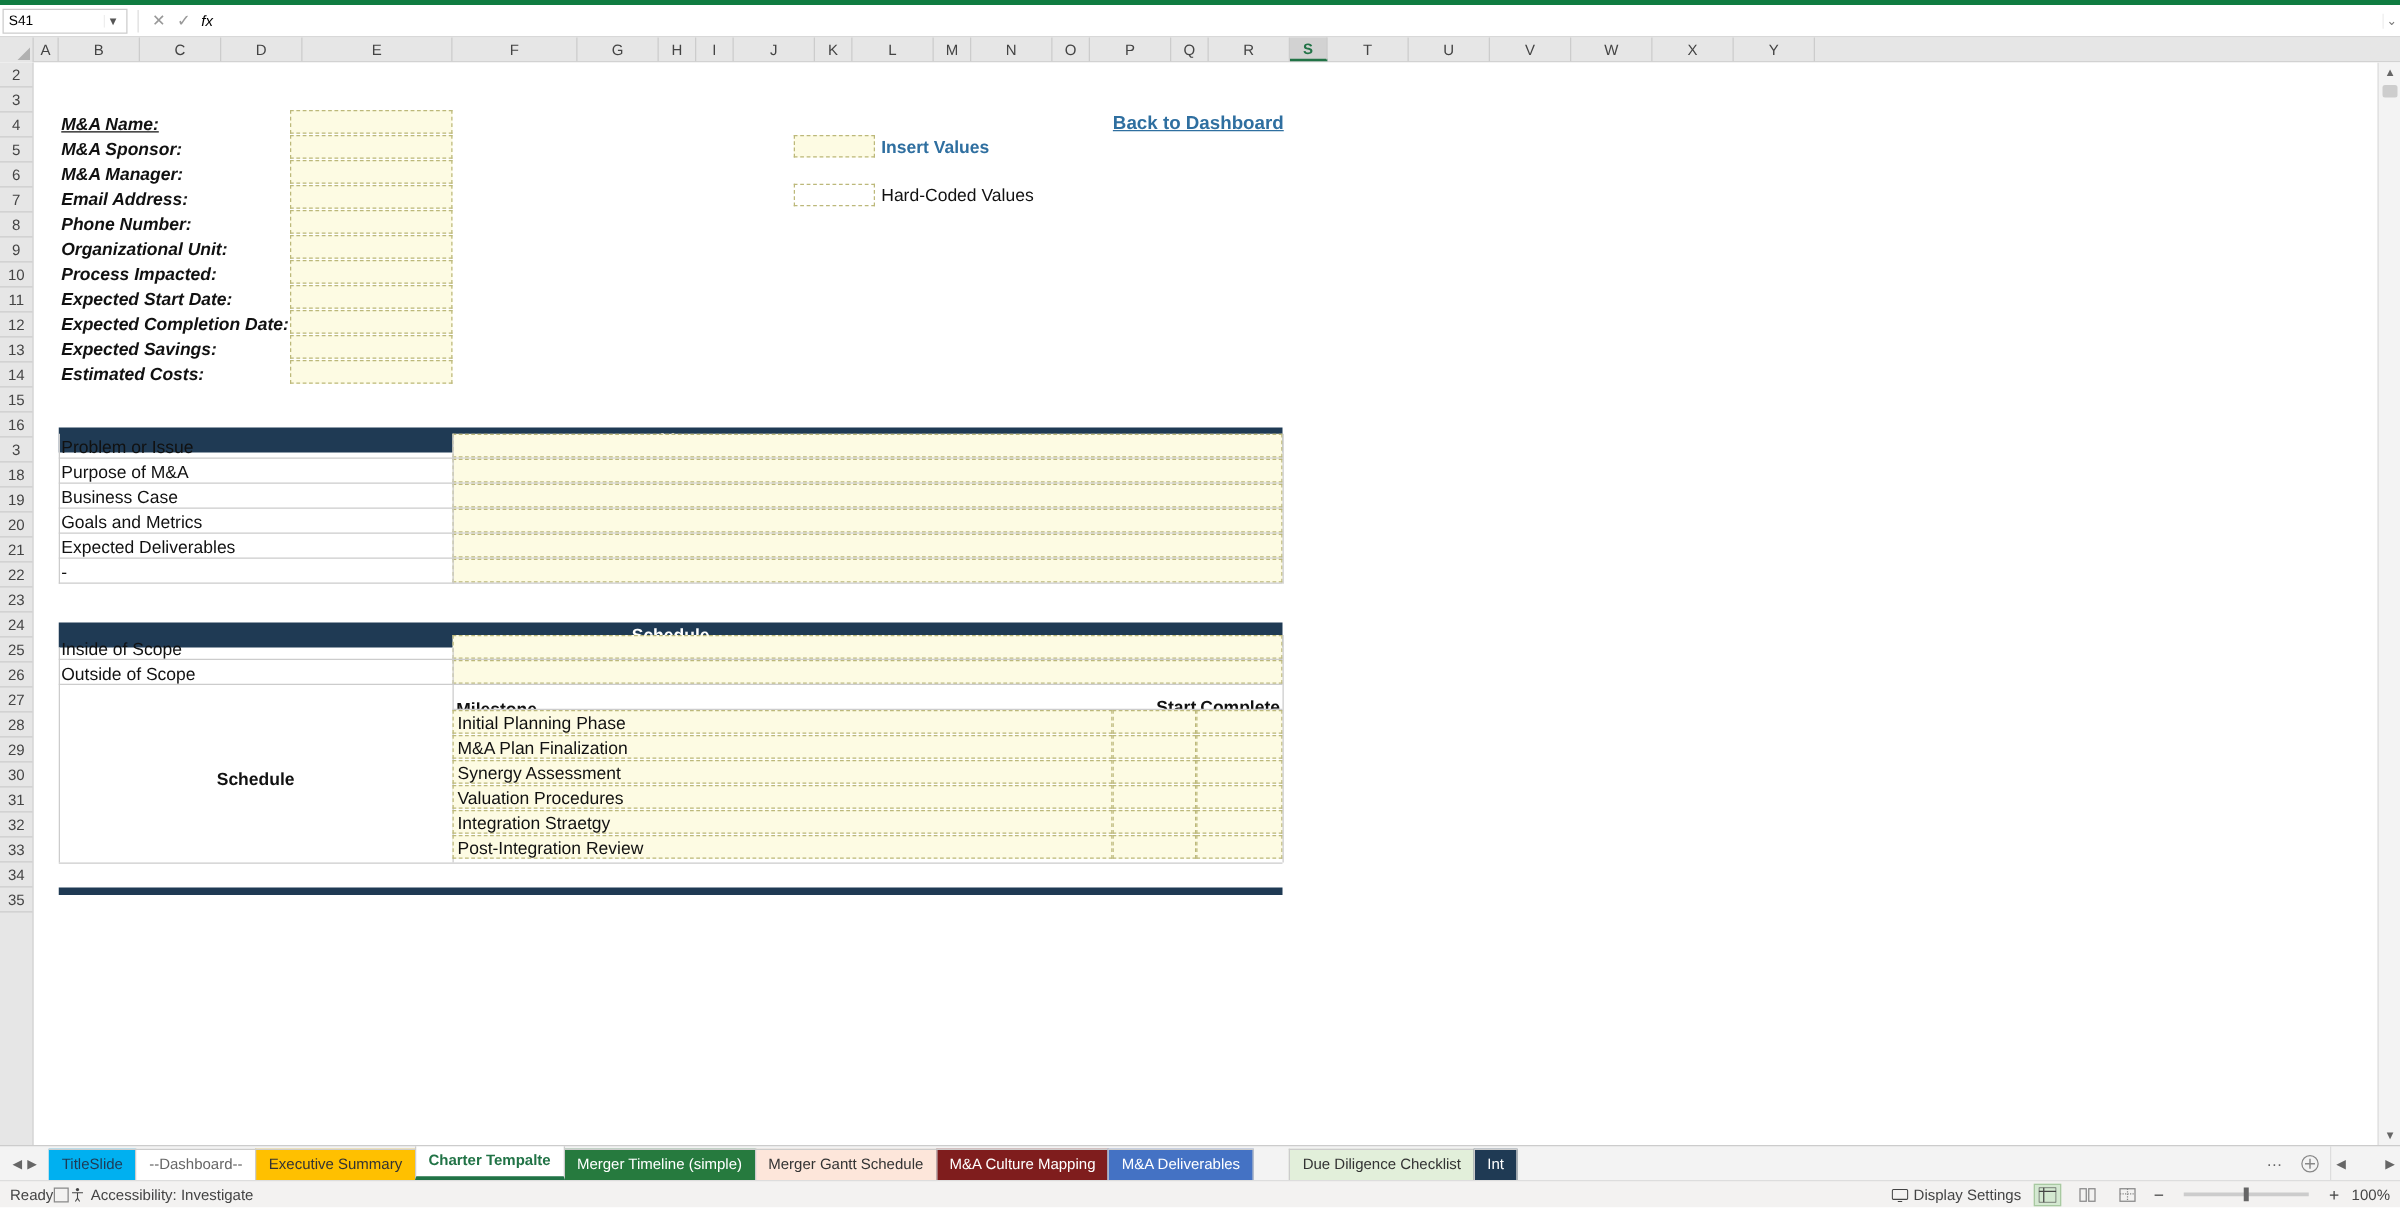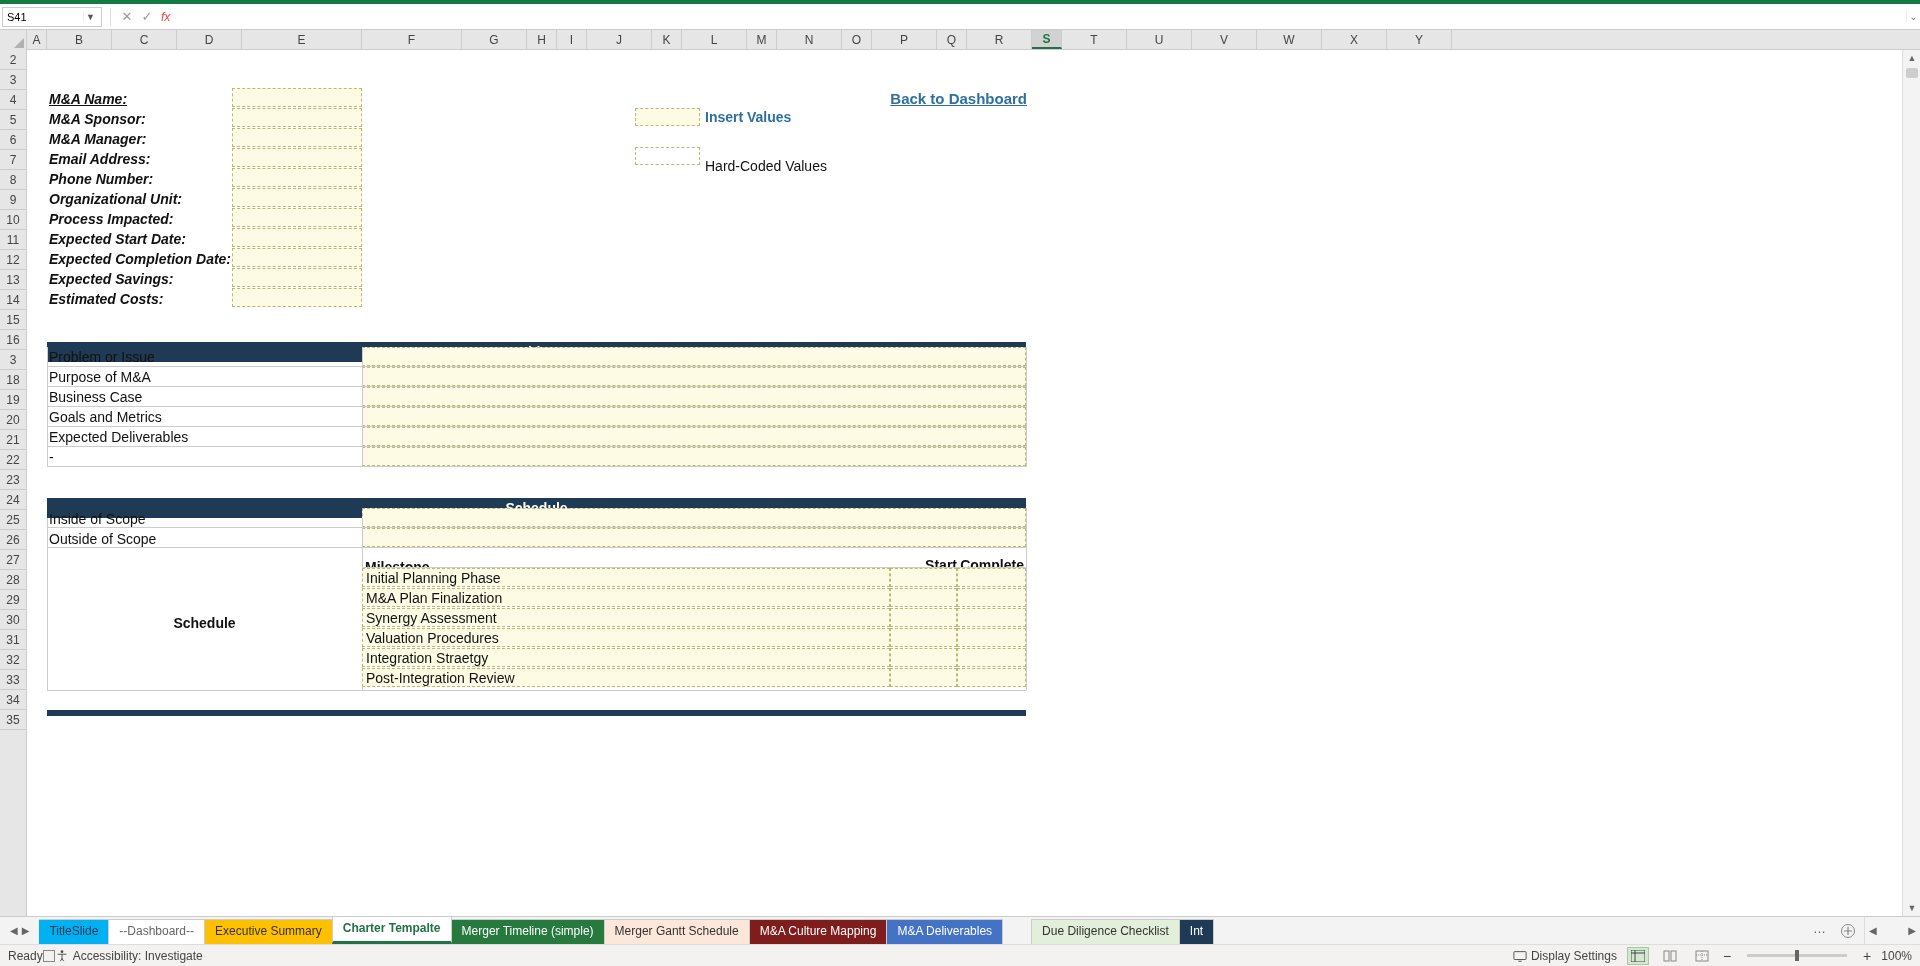--- a/index.html
+++ b/index.html
@@ -7,21 +7,21 @@
 
 
 .title-bar { height: 4px; background: #107c41; }
 
 
 .formula-bar { display: flex; align-items: center; height: 26px; border-bottom: 1px solid #ccc; background: #fff; padding-left: 2px; }
 .name-box { width: 100px; height: 20px; border: 1px solid #ccc; display: flex; align-items: center; padding: 0 4px; font-size: 11px; background: #fff; margin-right: 2px; }
 .name-box-dropdown { width: 14px; text-align: center; color: #555; font-size: 9px; border-left: 1px solid #eee; margin-left: auto; }
 .fb-sep { width: 1px; height: 18px; background: #ddd; margin: 0 6px; }
 .fb-btn { width: 20px; text-align: center; color: #999; font-size: 13px; }
-.fx-label { font-style: italic; color: #ef4444; font-size: 12px; margin-left: 4px; }
+.fx-label { font-style: italic; color: #000000; font-size: 12px; margin-left: 4px; }
 .formula-input { flex: 1; height: 20px; border: none; padding: 0 6px; margin-left: 4px; }
 .fb-expand { width: 14px; color: #777; font-size: 10px; text-align: center; border-left: 1px solid #eee; }
 
 
 .col-headers { display: flex; height: 20px; background: #e6e6e6; border-bottom: 1px solid #ccc; }
 .select-all { width: 27px; height: 20px; border-right: 1px solid #ccc; background: #e6e6e6; position: relative; }
 .select-all::after { content: ""; position: absolute; right: 2px; bottom: 2px; width: 0; height: 0; border-style: solid; border-width: 0 0 10px 10px; border-color: transparent transparent #b1b1b1 transparent; }
 .col-header { border-right: 1px solid #ccc; display: flex; align-items: center; justify-content: center; font-size: 12px; color: #444; }
 .col-header.selected { background: #d2d2d2; border-bottom: 2px solid #217346; color: #217346; font-weight: 600; }
 
@@ -192,21 +192,21 @@
         <div class="dashed-box" style="left: 205px; top: 218px; width: 130px; height: 19px;"></div>
         <div class="dashed-box" style="left: 205px; top: 238px; width: 130px; height: 19px;"></div>
       </div>
 
     <div class="dashed-box" style="left:608px; top:58px; width:65px; height:18px;"></div>
     <div class="insert-values" style="left:678px; top:58px; width:140px; height:18px;">
       <span>Insert Values</span>
     </div>
 
     <div style="position:absolute; left:608px; top:97px; width:65px; height:18px; border:1px dashed #bcb87a; background:#fff;"></div>
-    <div class="hard-coded-label" style="left:678px; top:97px; width:180px; height:18px;margin-top:10px;">
+    <div class="hard-coded-label" style="left:678px; top:97px; width:180px; height:18px;">
       <span>Hard-Coded Values</span>
     </div>
 
     <div class="dark-header" style="left:20px; top:292px; width:979px; height:20px; font-size:14px;">
       <span>Problems</span>
     </div>
     <div id="problems-rows">
         <div class="cell-text" style="left: 22px; top: 297px; height: 20px;">Problem or Issue</div>
         <div class="dashed-box" style="left: 335px; top: 297px; width: 664px; height: 19px;"></div>
         <div class="row-border" style="left: 20px; top: 316px; width: 979px;"></div>

